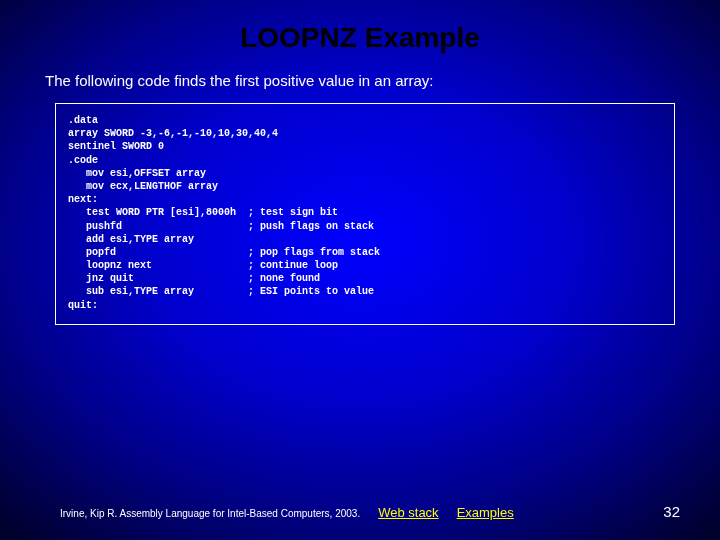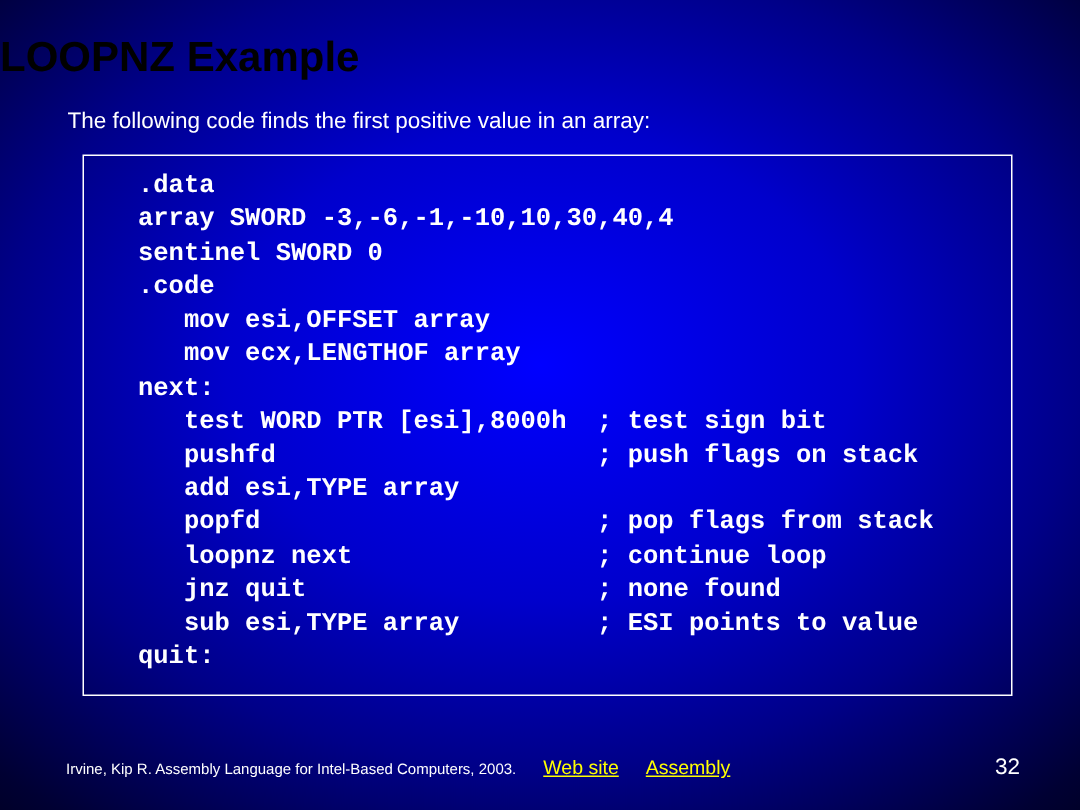--- a/index.html
+++ b/index.html
@@ -8,47 +8,47 @@
     height: 540px;
     background: radial-gradient(ellipse 600px 450px at 50% 45%, #0000ff 0%, #0000cc 35%, #000088 60%, #000033 85%, #000011 100%);
     font-family: Arial, Helvetica, sans-serif;
     overflow: hidden;
     position: relative;
   }
   .title {
     color: #000000;
     font-size: 28px;
     font-weight: bold;
+    text-align: center;
     padding-top: 22px;
   }
   .intro {
     color: #ffffff;
     font-size: 15px;
     padding: 18px 0 0 45px;
   }
   .codebox {
     margin: 14px 45px 0 55px;
     border: 1px solid #ffffff;
     padding: 10px 12px 12px 12px;
   }
   .code {
     font-family: "Courier New", Courier, monospace;
-    font-size: 17px;
+    font-size: 10px;
     font-weight: bold;
     color: #ffffff;
     line-height: 1.32;
     white-space: pre;
-    margin-left: 24px;
   }
   .footer {
     position: absolute;
     bottom: 20px;
     left: 0;
     width: 100%;
-    padding: 0 40px 0 44px;
+    padding: 0 40px 0 60px;
     display: flex;
     align-items: baseline;
     justify-content: space-between;
   }
   .footer-left {
     display: flex;
     align-items: baseline;
     gap: 18px;
   }
   .credit {
@@ -87,17 +87,17 @@
    popfd                      ; pop flags from stack
    loopnz next                ; continue loop
    jnz quit                   ; none found
    sub esi,TYPE array         ; ESI points to value
 quit:</div>
 </div>
 
 <div class="footer">
   <div class="footer-left">
     <span class="credit">Irvine, Kip R. Assembly Language for Intel-Based Computers, 2003.</span>
-    <span class="link">Web site</span>
-    <span class="link">Assembly</span>
+    <span class="link">Web stack</span>
+    <span class="link">Examples</span>
   </div>
   <span class="page">32</span>
 </div>
 
 </body></html>

